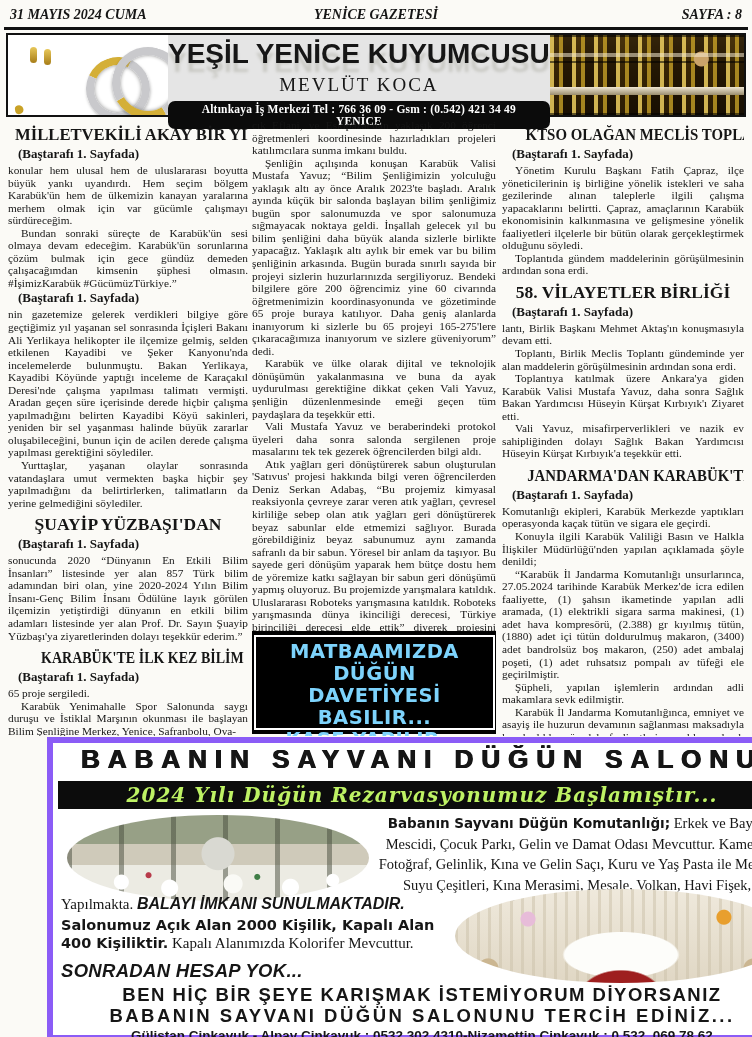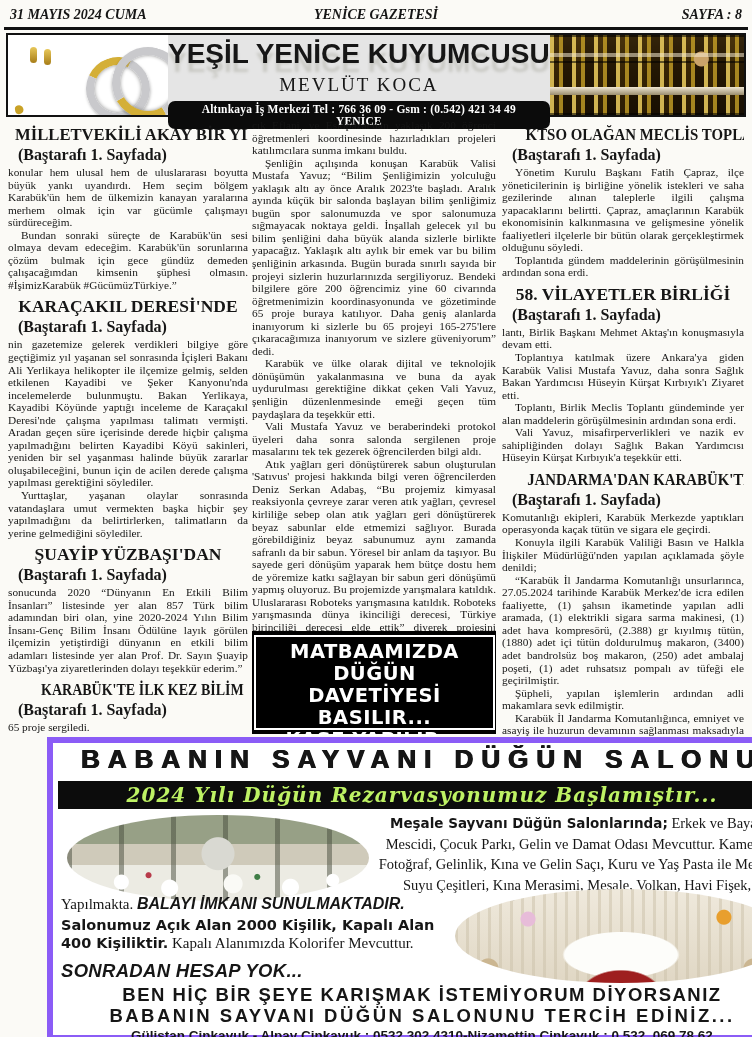--- a/index.html
+++ b/index.html
@@ -42,27 +42,27 @@
 
   
   .col{position:absolute;top:119px;height:617px;overflow:hidden;}
   .col1{left:8px;width:240px;}
   .col2{left:252px;width:244px;}
   .col3{left:502px;width:242px;}
   h2.headline{font-size:17.5px;font-weight:bold;text-align:center;margin:6px 0 2px;line-height:19px;white-space:nowrap;}
   h2.headline span{display:inline-block;transform-origin:center;}
   .s95 span{transform:scaleX(.95);} .s85 span{transform:scaleX(.85);} .s80 span{transform:scaleX(.8);}
   .first-h{margin-top:2px;}
-  .note{font-weight:bold;font-size:16px;margin:1px 0 2px;padding-left:10px;}
+  .note{font-weight:bold;font-size:13px;margin:1px 0 2px;padding-left:10px;}
   .col p{font-size:11.3px;line-height:12.55px;margin:0;text-align:justify;hyphens:auto;-webkit-hyphens:auto;}
   .col p.ind{text-indent:13px;}
 
   
   .print-ad{position:absolute;left:-2px;right:-3px;top:512px;height:99px;background:#000;border:2px solid #000;}
-  .print-ad-inner{position:absolute;inset:2px;border:2px solid #fff;background:#000;color:#ffffff;text-align:center;
+  .print-ad-inner{position:absolute;inset:2px;border:2px solid #fff;background:#000;color:#7dd3fc;text-align:center;
       font-family:"DejaVu Sans","Liberation Sans",sans-serif;font-weight:bold;padding-top:4px;}
   .print-ad-line{font-size:19.5px;line-height:22px;letter-spacing:.5px;}
 
   
   .wad{position:absolute;top:737px;left:4px;width:738px;height:292px;border:6px solid #8b5cf6;background:#fff;margin-left:43px;}
   .wad-title{position:absolute;top:1px;left:0;right:0;text-align:center;
      font-family:"Liberation Sans","DejaVu Sans",sans-serif;font-weight:bold;font-size:26px;letter-spacing:8px;
      white-space:nowrap;text-shadow:.6px 0 0 currentColor,-.6px 0 0 currentColor;}
   .wad-banner{position:absolute;top:38px;left:5px;right:5px;height:28px;background:#0c0c0c;color:#bef264;
      text-align:center;line-height:28px;font-family:"DejaVu Serif","Liberation Serif",serif;
@@ -133,21 +133,20 @@
     </div>
     <div class="jad-right"></div>
   </div>
 
   <div class="col col1">
     <h2 class="headline first-h s95"><span>MİLLETVEKİLİ AKAY BİR YILINI</span></h2>
     <div class="note">(Baştarafı 1. Sayfada)</div>
     <p>konular hem ulusal hem de uluslararası boyutta büyük yankı uyandırdı. Hem seçim bölgem Karabük'ün hem de ülkemizin kanayan yaralarına merhem olmak için var gücümle çalışmayı sürdüreceğim.</p>
     <p class="ind">Bundan sonraki süreçte de Karabük'ün sesi olmaya devam edeceğim. Karabük'ün sorunlarına çözüm bulmak için gece gündüz demeden çalışacağımdan kimsenin şüphesi olmasın. #İşimizKarabük #GücümüzTürkiye.”</p>
 
-    <h2 class="headline"><span>KARAÇAKIL DERESİ'NDE</span></h2>
     <div class="note">(Baştarafı 1. Sayfada)</div>
     <p>nin gazetemize gelerek verdikleri bilgiye göre geçtiğimiz yıl yaşanan sel sonrasında İçişleri Bakanı Ali Yerlikaya helikopter ile ilçemize gelmiş, selden etkilenen Kayadibi ve Şeker Kanyonu'nda incelemelerde bulunmuştu. Bakan Yerlikaya, Kayadibi Köyünde yaptığı inceleme de Karaçakıl Deresi'nde çalışma yapılması talimatı vermişti. Aradan geçen süre içerisinde derede hiçbir çalışma yapılmadığını belirten Kayadibi Köyü sakinleri, yeniden bir sel yaşanması halinde büyük zararlar oluşabileceğini, bunun için de acilen derede çalışma yapılması gerektiğini söylediler.</p>
     <p class="ind">Yurttaşlar, yaşanan olaylar sonrasında vatandaşlara umut vermekten başka hiçbir şey yapılmadığını da belirtirlerken, talimatların da yerine gelmediğini söylediler.</p>
 
     <h2 class="headline"><span>ŞUAYİP YÜZBAŞI'DAN</span></h2>
     <div class="note">(Baştarafı 1. Sayfada)</div>
     <p>sonucunda 2020 “Dünyanın En Etkili Bilim İnsanları” listesinde yer alan 857 Türk bilim adamından biri olan, yine 2020-2024 Yılın Bilim İnsanı-Genç Bilim İnsanı Ödülüne layık görülen ilçemizin yetiştirdiği dünyanın en etkili bilim adamları listesinde yer alan Prof. Dr. Sayın Şuayip Yüzbaşı'ya ziyaretlerinden dolayı teşekkür ederim.”</p>
 
     <h2 class="headline s80"><span>KARABÜK'TE İLK KEZ BİLİM ŞENLİĞİ</span></h2>
     <div class="note">(Baştarafı 1. Sayfada)</div>
@@ -174,39 +173,39 @@
 
   <div class="col col3">
     <h2 class="headline first-h s85"><span>KTSO OLAĞAN MECLİS TOPLANTISI</span></h2>
     <div class="note">(Baştarafı 1. Sayfada)</div>
     <p class="ind">Yönetim Kurulu Başkanı Fatih Çapraz, ilçe yöneticilerinin iş birliğine yönelik istekleri ve saha gezilerinde alınan taleplerle ilgili çalışma yapacaklarını belirtti. Çapraz, amaçlarının Karabük ekonomisinin kalkınmasına ve gelişmesine yönelik faaliyetleri ilçelerle bir bütün olarak gerçekleştirmek olduğunu söyledi.</p>
     <p class="ind">Toplantıda gündem maddelerinin görüşülmesinin ardından sona erdi.</p>
 
     <h2 class="headline"><span>58. VİLAYETLER BİRLİĞİ</span></h2>
     <div class="note">(Baştarafı 1. Sayfada)</div>
     <p>lantı, Birlik Başkanı Mehmet Aktaş'ın konuşmasıyla devam etti.</p>
+    <p class="ind">Toplantı, Birlik Meclis Toplantı gündeminde yer alan maddelerin görüşülmesinin ardından sona erdi.</p>
     <p class="ind">Toplantıya katılmak üzere Ankara'ya giden Karabük Valisi Mustafa Yavuz, daha sonra Sağlık Bakan Yardımcısı Hüseyin Kürşat Kırbıyık'ı Ziyaret etti.</p>
-    <p class="ind">Toplantı, Birlik Meclis Toplantı gündeminde yer alan maddelerin görüşülmesinin ardından sona erdi.</p>
     <p class="ind">Vali Yavuz, misafirperverlikleri ve nazik ev sahipliğinden dolayı Sağlık Bakan Yardımcısı Hüseyin Kürşat Kırbıyık'a teşekkür etti.</p>
 
     <h2 class="headline s85"><span>JANDARMA'DAN KARABÜK'TE KAÇAK</span></h2>
     <div class="note">(Baştarafı 1. Sayfada)</div>
     <p>Komutanlığı ekipleri, Karabük Merkezde yaptıkları operasyonda kaçak tütün ve sigara ele geçirdi.</p>
     <p class="ind">Konuyla ilgili Karabük Valiliği Basın ve Halkla İlişkiler Müdürlüğü'nden yapılan açıklamada şöyle denildi;</p>
     <p class="ind">“Karabük İl Jandarma Komutanlığı unsurlarınca, 27.05.2024 tarihinde Karabük Merkez'de icra edilen faaliyette, (1) şahsın ikametinde yapılan adli aramada, (1) elektrikli sigara sarma makinesi, (1) adet hava kompresörü, (2.388) gr kıyılmış tütün, (1880) adet içi tütün doldurulmuş makaron, (3400) adet bandrolsüz boş makaron, (250) adet ambalaj poşeti, (1) adet ruhsatsız pompalı av tüfeği ele geçirilmiştir.</p>
     <p class="ind">Şüpheli, yapılan işlemlerin ardından adli makamlara sevk edilmiştir.</p>
     <p class="ind">Karabük İl Jandarma Komutanlığınca, emniyet ve asayiş ile huzurun devamının sağlanması maksadıyla kaçakçılıkla mücadele faaliyetlerine aralıksız olarak devam edilecektir.”</p>
   </div>
 
   <div class="wad">
     <div class="wad-title">BABANIN SAYVANI DÜĞÜN SALONU</div>
     <div class="wad-banner">2024 Yılı Düğün Rezarvasyonumuz Başlamıştır...</div>
     <div class="photo photo-left"></div>
     <div class="wad-intro">
-      <b>Meşale Sayvanı Düğün Salonlarında;</b><span> Erkek ve Bayan Mescidi, Çocuk Parkı, Gelin ve Damat Odası Mevcuttur. Kamera, Fotoğraf, Gelinlik, Kına ve Gelin Saçı, Kuru ve Yaş Pasta ile Meyve Suyu Çeşitleri, Kına Merasimi, Meşale, Volkan, Havi Fişek, Sinevizyon Gösterileri</span>
+      <b>Babanın Sayvanı Düğün Komutanlığı;</b><span> Erkek ve Bayan Mescidi, Çocuk Parkı, Gelin ve Damat Odası Mevcuttur. Kamera, Fotoğraf, Gelinlik, Kına ve Gelin Saçı, Kuru ve Yaş Pasta ile Meyve Suyu Çeşitleri, Kına Merasimi, Meşale, Volkan, Havi Fişek, Sinevizyon Gösterileri</span>
     </div>
     <div class="wad-leftblock">
       <div>
         <span class="made">Yapılmakta. </span><span class="honeymoon">BALAYI İMKANI SUNULMAKTADIR.</span>
       </div>
       <div class="capline">
         <b>Salonumuz Açık Alan 2000 Kişilik, Kapalı Alan 400 Kişiliktir.</b><span> Kapalı Alanımızda Kolorifer Mevcuttur.</span>
       </div>
       <div class="guarantee">
         <div>SONRADAN HESAP YOK...</div>

